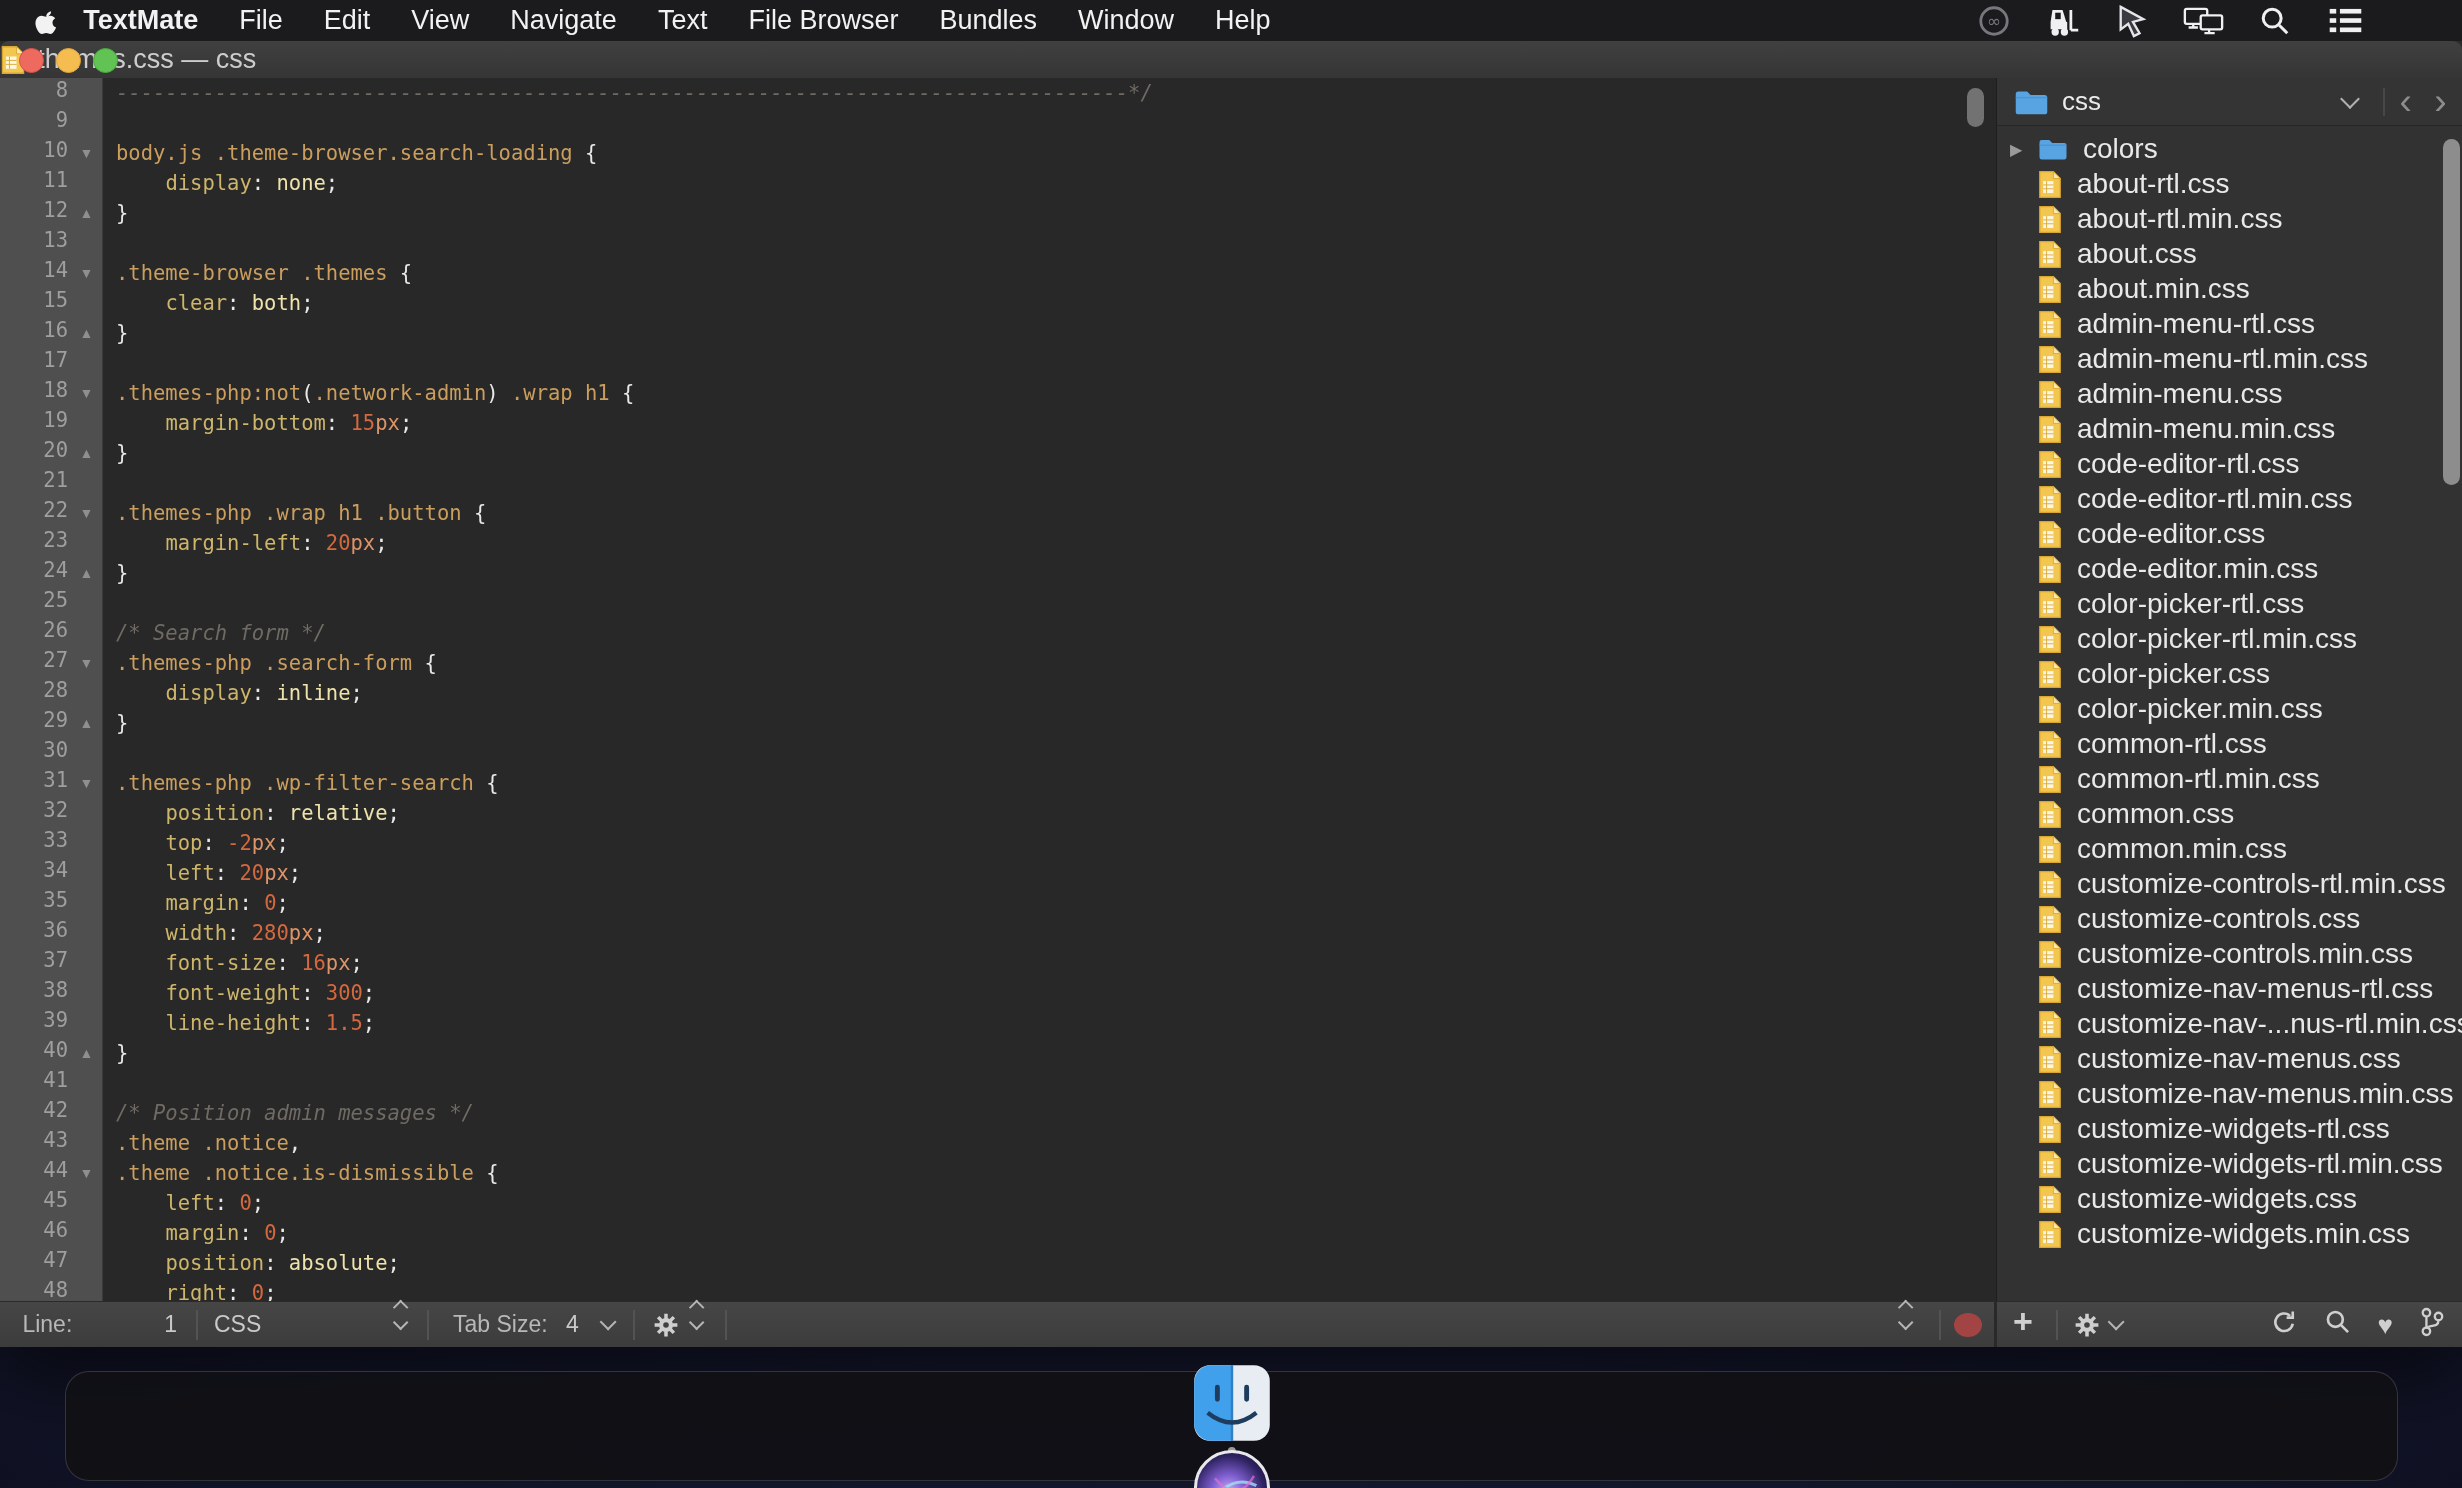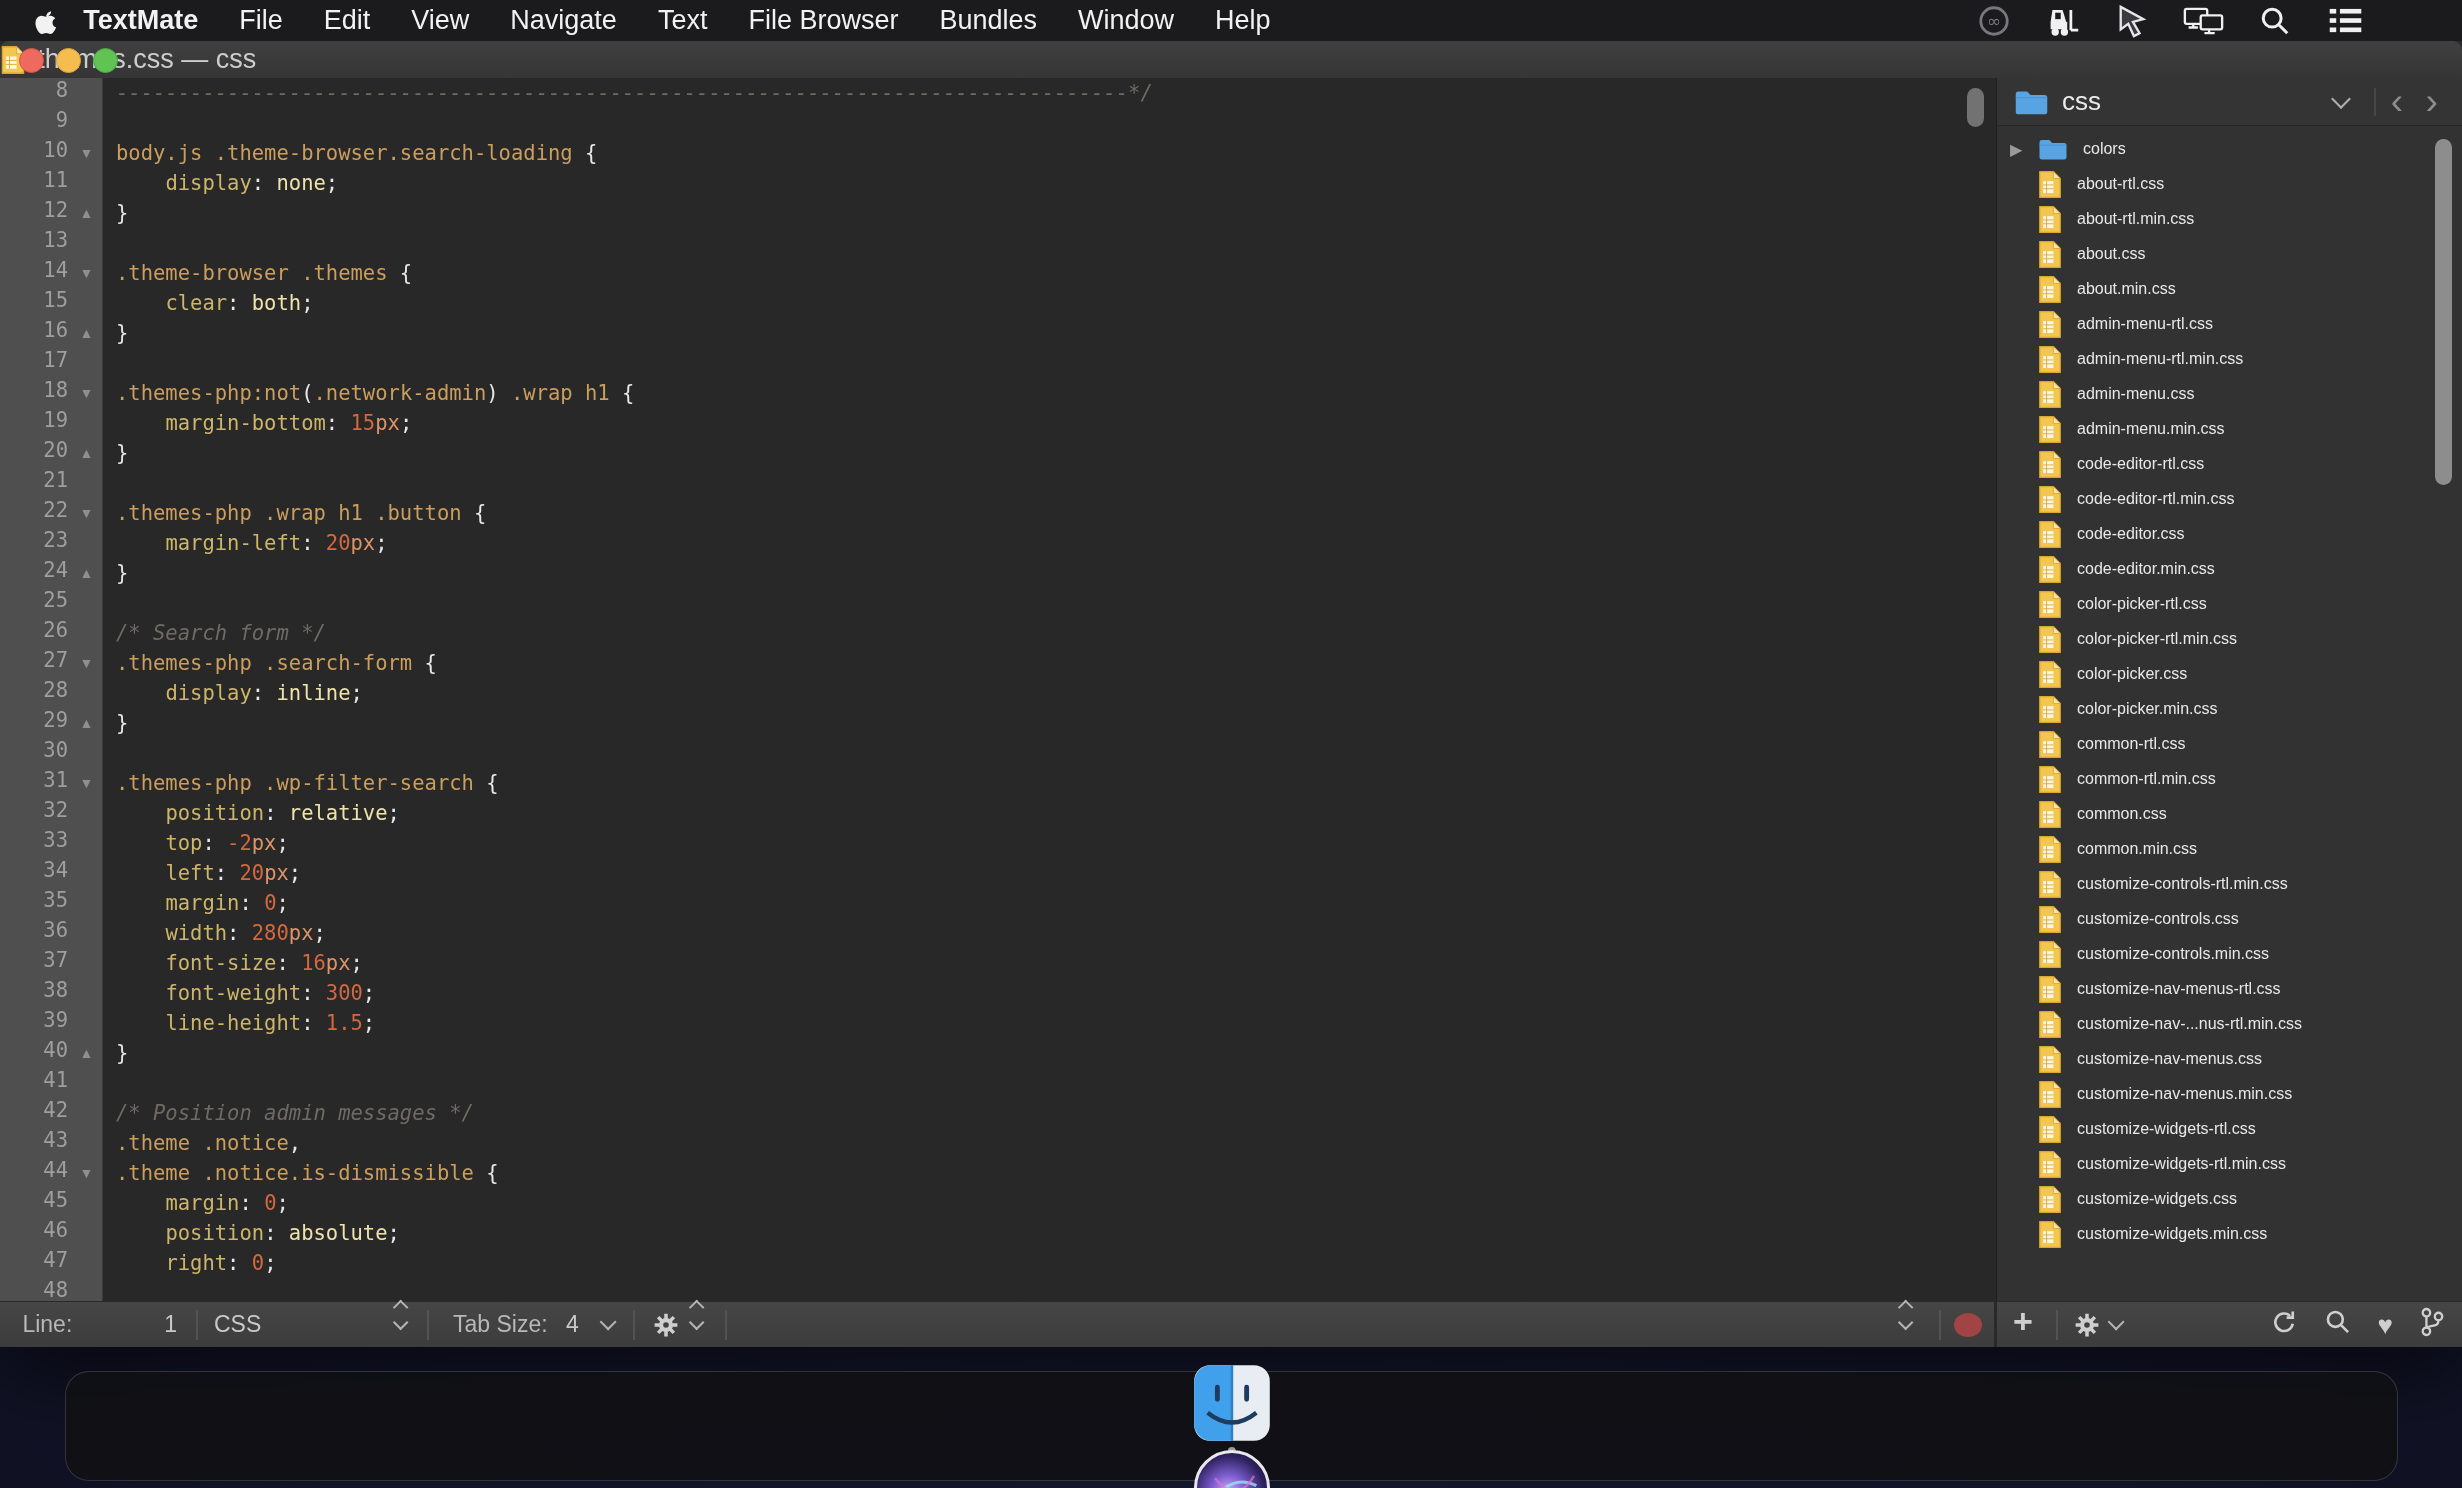--- a/index.html
+++ b/index.html
@@ -49,21 +49,21 @@
   .filebrowser{flex:1;background:#323232;border-left:1.9px solid #1e1e1e;display:flex;flex-direction:column;position:relative;}
   .fb-header{height:47px;flex:none;display:flex;align-items:center;background:#343434;border-bottom:1.9px solid #262626;}
   .fb-title{margin-left:13px;font-size:26px;color:#ececec;}
   .chev-down{width:12px;height:12px;border-right:2.8px solid #b0b0b0;border-bottom:2.8px solid #b0b0b0;transform:rotate(45deg);margin-top:-5.6px;}
   .fb-hdiv{width:1.9px;height:28px;background:#474747;margin:0 17px;}
   .navarrow{font-size:37px;color:#8d8d8d;line-height:37px;padding:0 11.2px;}
   .fb-list{flex:1;position:relative;overflow:hidden;padding-top:5.6px;}
   .fb-row{height:35px;display:flex;align-items:center;padding-left:41px;position:relative;}
   .fb-row .disc{position:absolute;left:13px;font-size:16px;color:#9a9a9a;}
   .fb-row svg{flex:none;margin-right:15px;}
-  .fb-name{font-size:16px;color:#e9e9e9;white-space:nowrap;}
+  .fb-name{font-size:28px;color:#e9e9e9;white-space:nowrap;}
   .fb-thumb{position:absolute;right:10.2px;top:9.3px;width:17px;height:346px;border-radius:8.4px;background:#8d8d8d;}
   
   .statusbar{position:absolute;left:0;right:0;bottom:0;height:45px;background:linear-gradient(#464646,#3c3c3c);
     border-top:1.9px solid #2a2a2a;color:#c9c9c9;font-size:23px;}
   .sb{position:absolute;top:0;height:45px;display:flex;align-items:center;}
   .sb-div{position:absolute;top:7.5px;width:1.9px;height:30px;background:#535353;}
   .sb-strongdiv{position:absolute;top:0;width:2.8px;height:45px;background:#292929;}
   .stepper{display:flex;flex-direction:column;gap:3.7px;align-items:center;}
   .stepper .up{width:9.3px;height:9.3px;border-left:2.8px solid #b5b5b5;border-top:2.8px solid #b5b5b5;transform:rotate(45deg);}
   .stepper .dn{width:9.3px;height:9.3px;border-right:2.8px solid #b5b5b5;border-bottom:2.8px solid #b5b5b5;transform:rotate(45deg);}
@@ -350,20 +350,21 @@
             <div class="crow"><span class="tk-pun">    </span><span class="tk-prop">margin</span><span class="tk-pun">: </span><span class="tk-num">0</span><span class="tk-pun">;</span></div>
             <div class="crow"><span class="tk-pun">    </span><span class="tk-prop">width</span><span class="tk-pun">: </span><span class="tk-num">280</span><span class="tk-unit">px</span><span class="tk-pun">;</span></div>
             <div class="crow"><span class="tk-pun">    </span><span class="tk-prop">font-size</span><span class="tk-pun">: </span><span class="tk-num">16</span><span class="tk-unit">px</span><span class="tk-pun">;</span></div>
             <div class="crow"><span class="tk-pun">    </span><span class="tk-prop">font-weight</span><span class="tk-pun">: </span><span class="tk-num">300</span><span class="tk-pun">;</span></div>
             <div class="crow"><span class="tk-pun">    </span><span class="tk-prop">line-height</span><span class="tk-pun">: </span><span class="tk-num">1.5</span><span class="tk-pun">;</span></div>
             <div class="crow"><span class="tk-pun">}</span></div>
             <div class="crow"></div>
             <div class="crow"><span class="tk-c">/* Position admin messages */</span></div>
             <div class="crow"><span class="tk-sel">.theme .notice</span><span class="tk-pun">,</span></div>
             <div class="crow"><span class="tk-sel">.theme .notice.is-dismissible</span><span class="tk-pun"> {</span></div>
+            <div class="crow"><span class="tk-pun">    </span><span class="tk-prop">left</span><span class="tk-pun">: </span><span class="tk-num">0</span><span class="tk-pun">;</span></div>
             <div class="crow"><span class="tk-pun">    </span><span class="tk-prop">margin</span><span class="tk-pun">: </span><span class="tk-num">0</span><span class="tk-pun">;</span></div>
             <div class="crow"><span class="tk-pun">    </span><span class="tk-prop">position</span><span class="tk-pun">: </span><span class="tk-val">absolute</span><span class="tk-pun">;</span></div>
             <div class="crow"><span class="tk-pun">    </span><span class="tk-prop">right</span><span class="tk-pun">: </span><span class="tk-num">0</span><span class="tk-pun">;</span></div>
           </div>
       </div>
       <div class="vthumb"></div>
     </div>
 
     <div class="filebrowser">
       <div class="fb-header">

